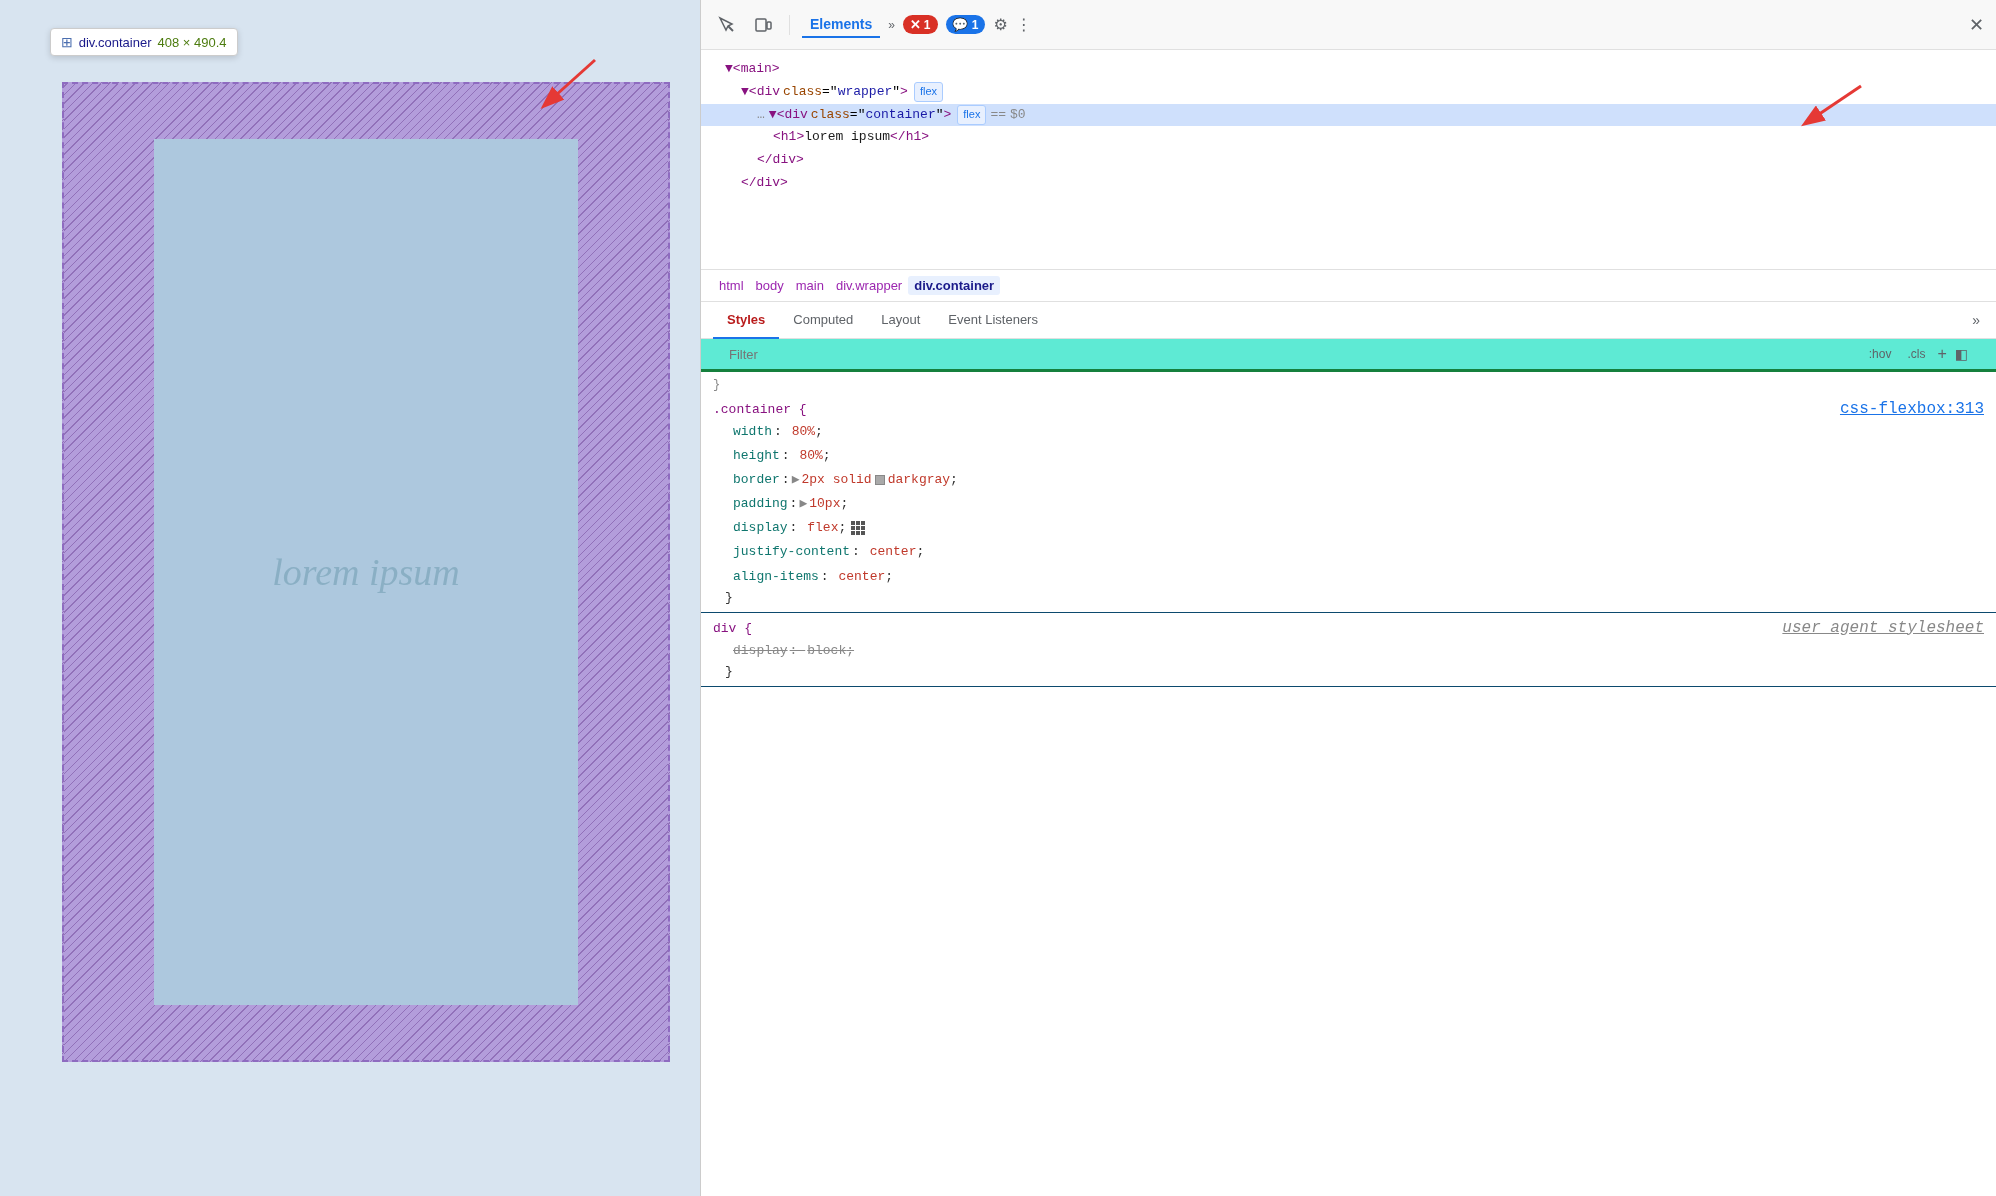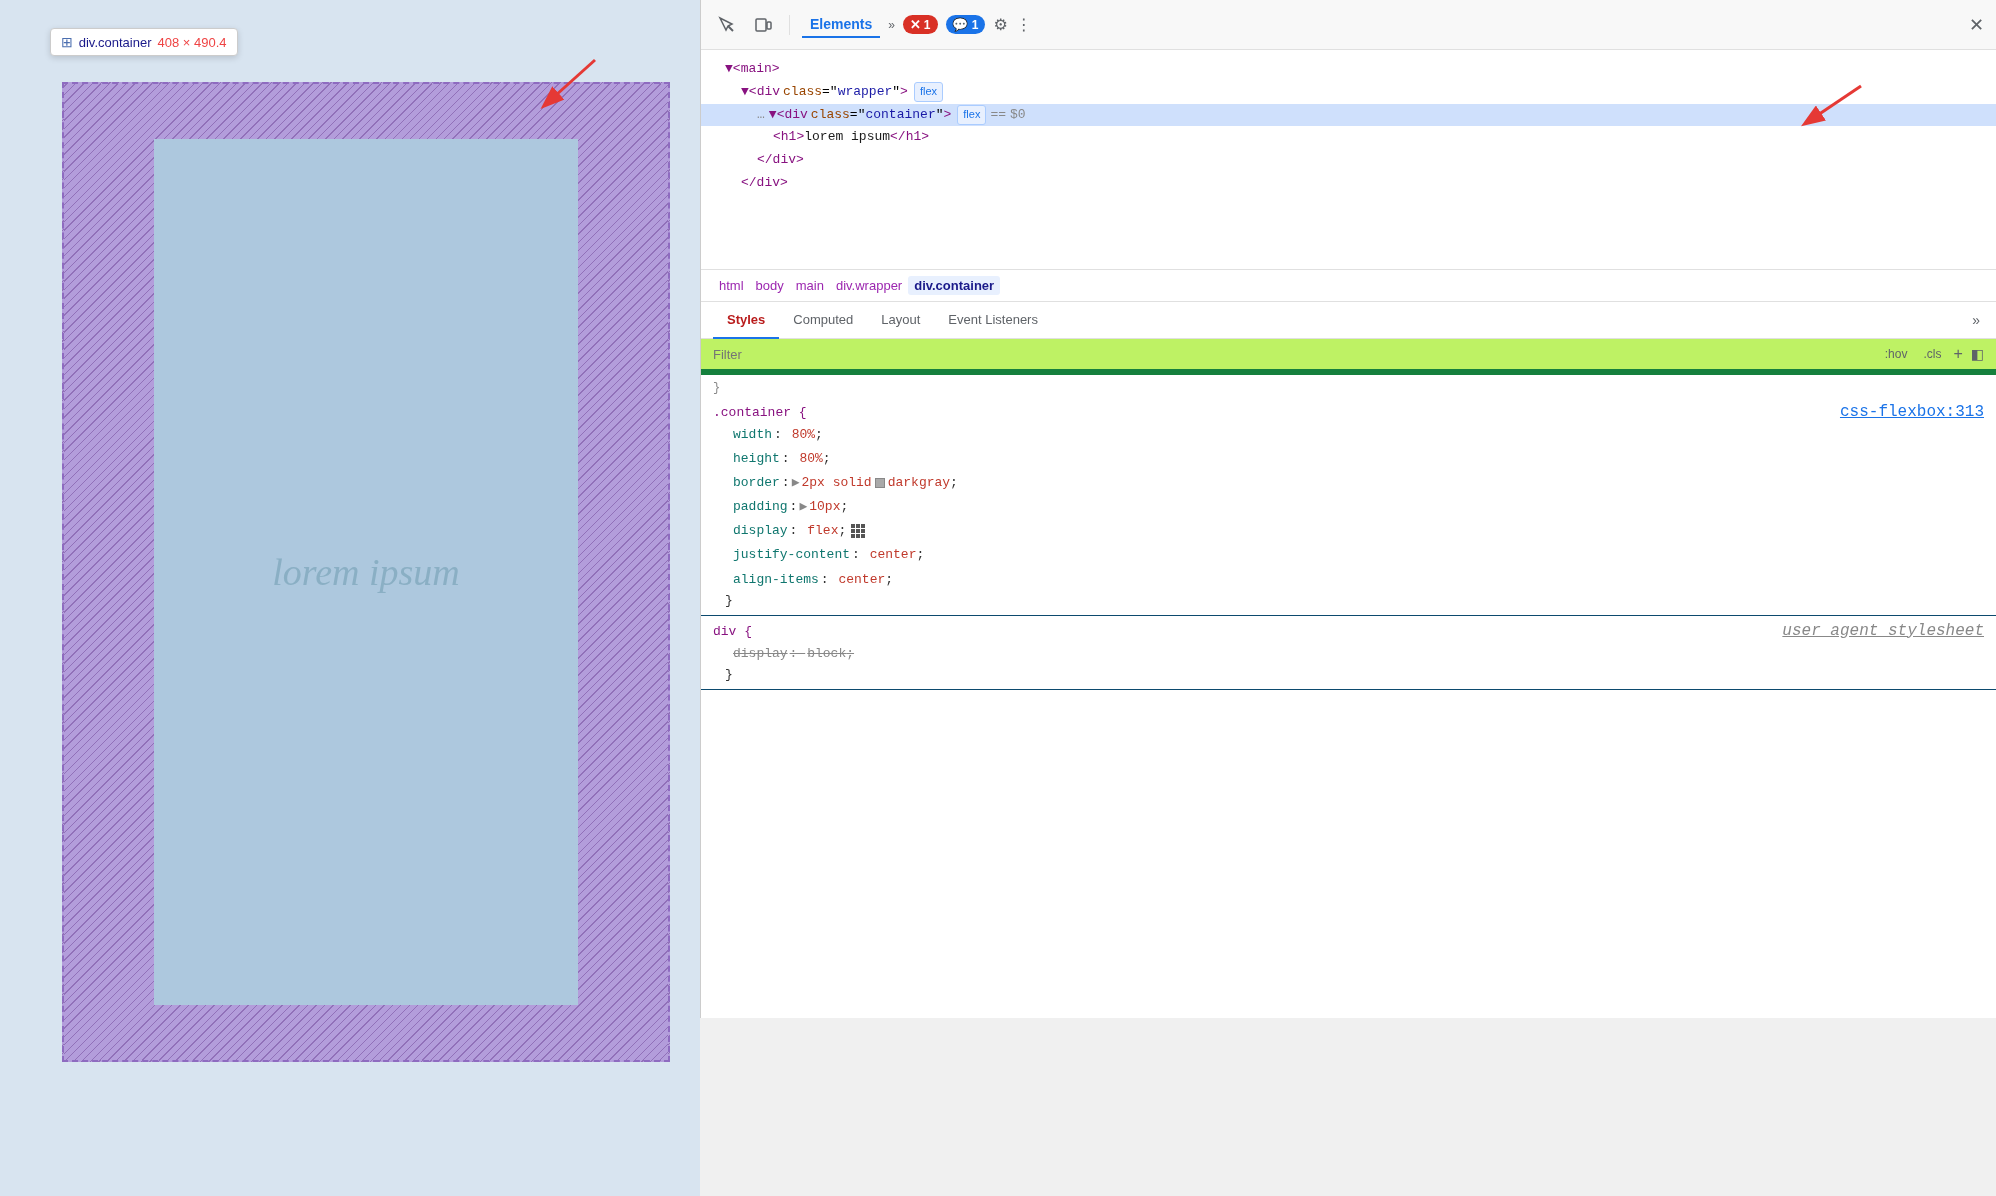--- a/index.html
+++ b/index.html
@@ -43,31 +43,31 @@
       color: #4b6eaf;
       font-size: 14px;
     }
 
     .element-tooltip-name {
       color: #1a1a8a;
       font-weight: 500;
     }
 
     .element-tooltip-size {
-      color: #ef4444;
+      color: #4d7c0f;
     }
 
     
     .devtools-panel {
       flex: 1;
       background: white;
       display: flex;
       flex-direction: column;
       border-left: 1px solid #ccc;
-      height: 1018px;
+      height: 1196px;
       overflow: hidden;
     }
 
     
     .devtools-toolbar {
       display: flex;
       align-items: center;
       padding: 0 12px;
       height: 50px;
       border-bottom: 1px solid #e0e0e0;
@@ -243,23 +243,23 @@
       color: #5f6368;
       font-size: 14px;
       padding: 10px 4px;
       cursor: pointer;
     }
 
     
     .filter-bar {
       display: flex;
       align-items: center;
-      padding: 6px 12px;
-      border-bottom: 6px solid #15803d;
-      background: #bef264;
+      padding: 6px 28px;
+      border-bottom: 3px solid #15803d;
+      background: #5eead4;
       gap: 8px;
     }
 
     .filter-input {
       flex: 1;
       border: none;
       outline: none;
       font-size: 13px;
       color: #333;
       background: transparent;

